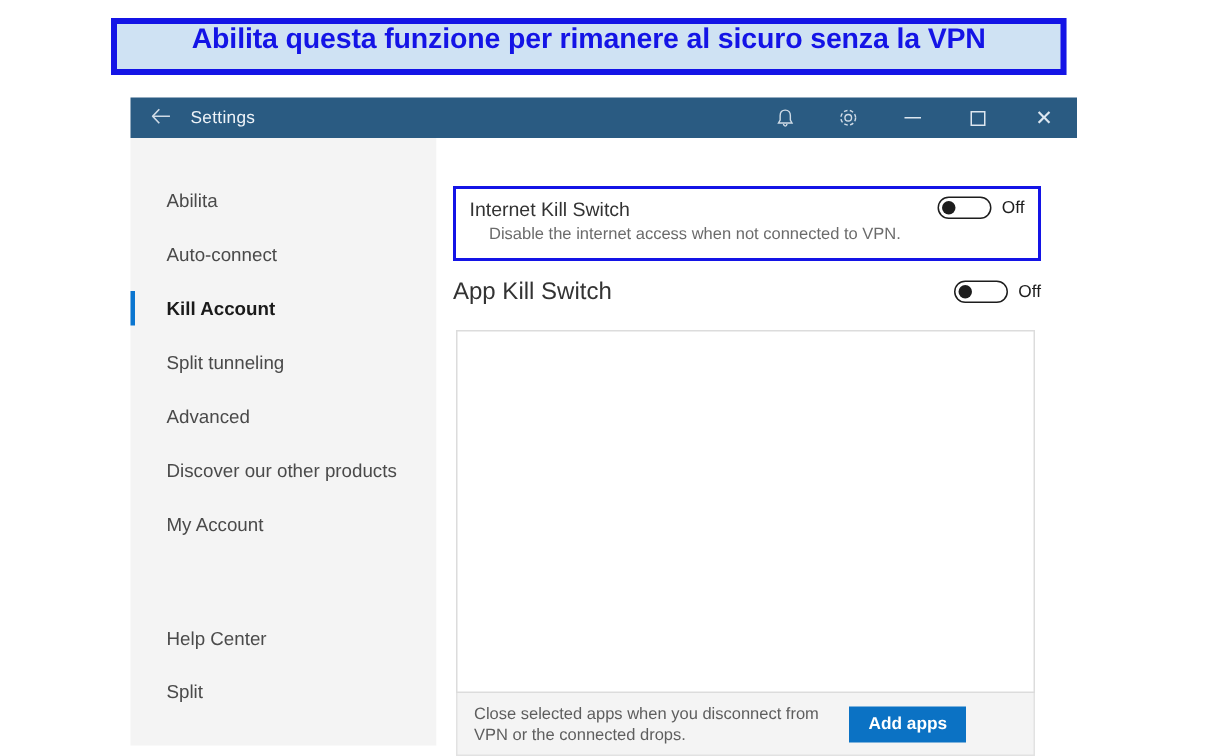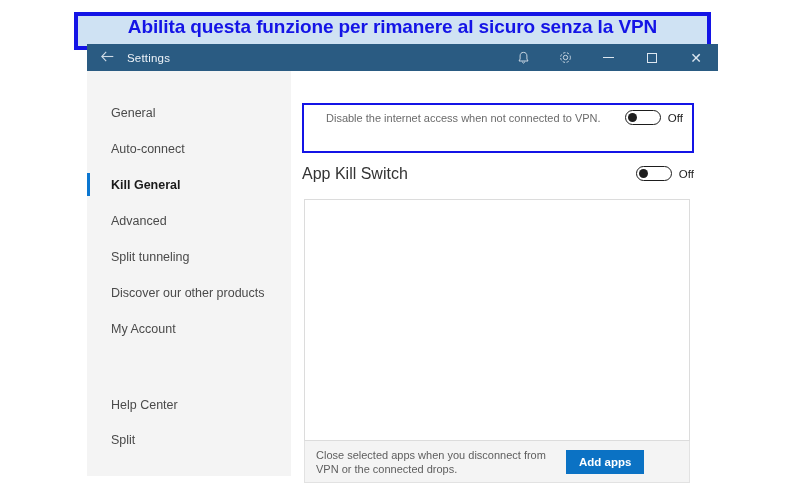--- a/index.html
+++ b/index.html
@@ -34,21 +34,21 @@
     font-weight: bold;
     font-size: 19px;
     letter-spacing: -0.1px;
     white-space: nowrap;
   }
 
   
   #app-window {
     position: absolute;
     left: 87px;
-    top: 44px;
+    top: 65px;
     width: 631px;
     height: 432px;
     background: #ffffff;
     box-sizing: border-box;
   }
 
   
   #title-bar {
     position: relative;
     height: 27px;
@@ -320,34 +320,34 @@
     <div class="win-btn">
       <span class="close-glyph">✕</span>
     </div>
   </div>
 
   <div id="win-body">
 
     <div id="sidebar">
       <div id="nav-top">
         <div class="nav-item">
-          <span>General</span>
+          <span>Abilita</span>
         </div>
         <div class="nav-item">
           <span>Auto-connect</span>
         </div>
         <div class="nav-item selected">
           <span class="sel-bar"></span>
-          <span>Kill General</span>
+          <span>Kill Account</span>
+        </div>
+        <div class="nav-item">
+          <span>Split tunneling</span>
         </div>
         <div class="nav-item">
           <span>Advanced</span>
-        </div>
-        <div class="nav-item">
-          <span>Split tunneling</span>
         </div>
         <div class="nav-item">
           <span>Discover our other products</span>
         </div>
         <div class="nav-item">
           <span>My Account</span>
         </div>
       </div>
 
       <div id="nav-bottom">
@@ -357,20 +357,21 @@
         <div class="nav-item">
           <span>Split</span>
         </div>
       </div>
     </div>
 
     <div id="main">
 
       <div id="internet-row">
         <div class="row-texts">
+          <div class="row-title">Internet Kill Switch</div>
           <div class="row-desc">Disable the internet access when not connected to VPN.</div>
         </div>
         <div class="toggle-wrap">
           <div class="toggle">
             <span class="knob"></span>
           </div>
           <span class="toggle-label">Off</span>
         </div>
       </div>
 

